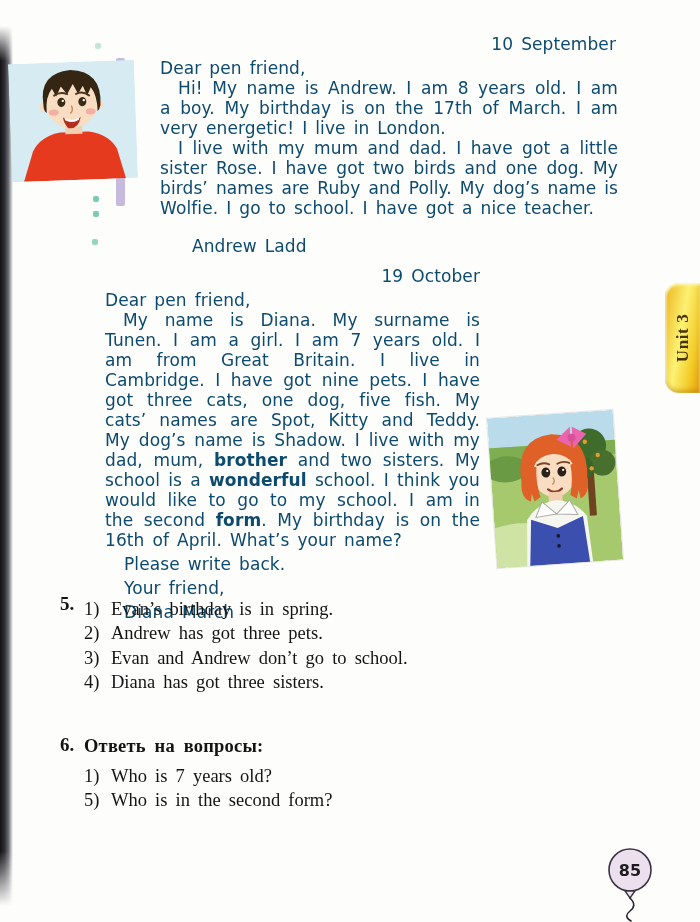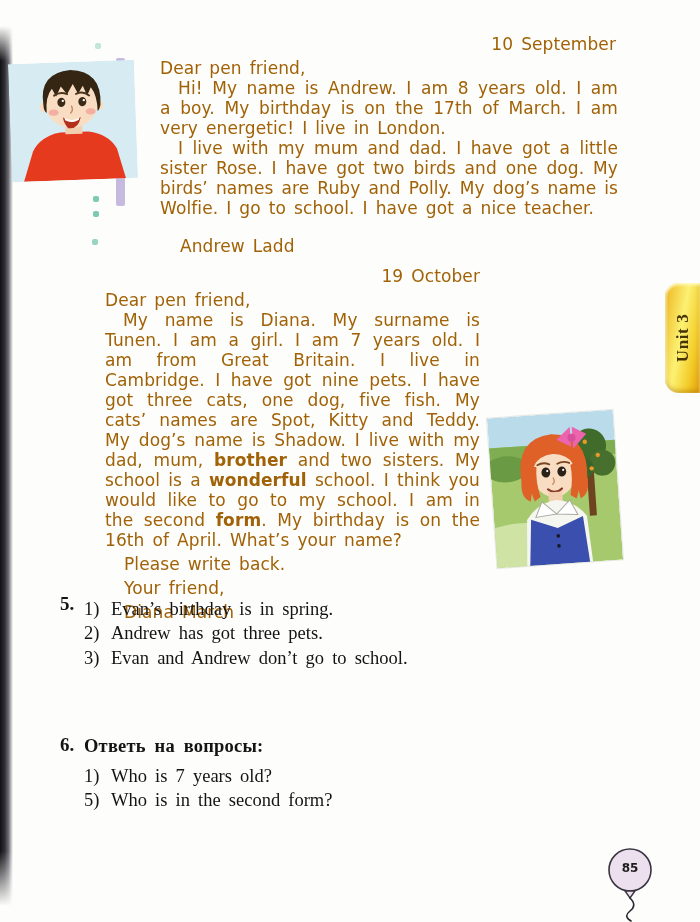--- a/index.html
+++ b/index.html
@@ -26,30 +26,30 @@
   }
   .boy-pic{
     position:absolute; left:10px; top:62px; width:126px; height:118px;
     transform:rotate(-2deg);
   }
   .boy-pic svg{display:block; width:100%; height:100%;}
 
   
   .letter{
     position:absolute; font-family:"DejaVu Sans",sans-serif;
-    font-size:17px; line-height:20px; color:#a16207;
+    font-size:17px; line-height:20px; color:#0c4a6e;
     letter-spacing:.1px; word-spacing:2.5px;
   }
   .letter1{top:34px; left:160px; width:458px;}
   .letter2{top:266px; left:105px; width:513px;}
   .date{text-align:right; margin:0 2px 4px 0;}
   .salutation{margin:0;}
   .body-para{margin:0; text-align:justify;}
   .indent{text-indent:18px;}
-  .letter1 .signature{margin:18px 0 0 20px;}
+  .letter1 .signature{margin:18px 0 0 32px;}
   .closing{text-indent:15px; margin:4px;}
   .girl-float{
     float:right; width:126px; height:150px; margin:148px 0 6px 12px;
     transform:rotate(-4deg); box-shadow:0 0 0 1px rgba(0,0,0,.08);
   }
   .girl-float svg{display:block; width:100%; height:100%;}
 
   
   .exercise{
     position:absolute; left:60px; width:562px;
@@ -78,21 +78,21 @@
     transform:translate(-50%,-50%) rotate(-90deg);
     font-family:"Liberation Serif","DejaVu Serif",serif; font-weight:bold;
     font-size:17px; letter-spacing:.6px; color:#473404; white-space:nowrap;
   }
 
   
   .balloon{position:absolute; left:603px; top:846px; width:54px; height:76px;}
   .balloon svg{display:block; width:100%; height:100%;}
   .balloon-num{
     position:absolute; top:15px; left:0; width:54px; text-align:center;
-    font-family:"DejaVu Sans",sans-serif; font-weight:bold; font-size:12px; color:#1d1d1d;
+    font-family:"DejaVu Sans",sans-serif; font-weight:bold; font-size:16px; color:#1d1d1d;
   }
 </style>
 </head>
 <body>
 
 <div class="page">
 
   <div class="spine"></div>
   <div class="dot d1"></div>
   <div class="dot d2"></div>
@@ -178,20 +178,21 @@
     <p class="closing">Your friend,</p>
     <p class="closing">Diana March</p>
   </section>
 
   <section class="exercise ex5">
     <span class="ex-num">5.</span>
     <ol class="ex-items">
       <li><span class="item-num">1)</span><span class="item-text">Evan’s birthday is in spring.</span></li>
       <li><span class="item-num">2)</span><span class="item-text">Andrew has got three pets.</span></li>
       <li><span class="item-num">3)</span><span class="item-text">Evan and Andrew don’t go to school.</span></li>
+      <li><span class="item-num">4)</span><span class="item-text">Diana has got three sisters.</span></li>
     </ol>
   </section>
 
   <section class="exercise ex6">
     <span class="ex-num">6.</span>
     <p class="ex-task">Ответь на вопросы:</p>
     <ol class="ex-items">
       <li><span class="item-num">1)</span><span class="item-text">Who is 7 years old?</span></li>
       <li><span class="item-num">5)</span><span class="item-text">Who is in the second form?</span></li>
     </ol>

